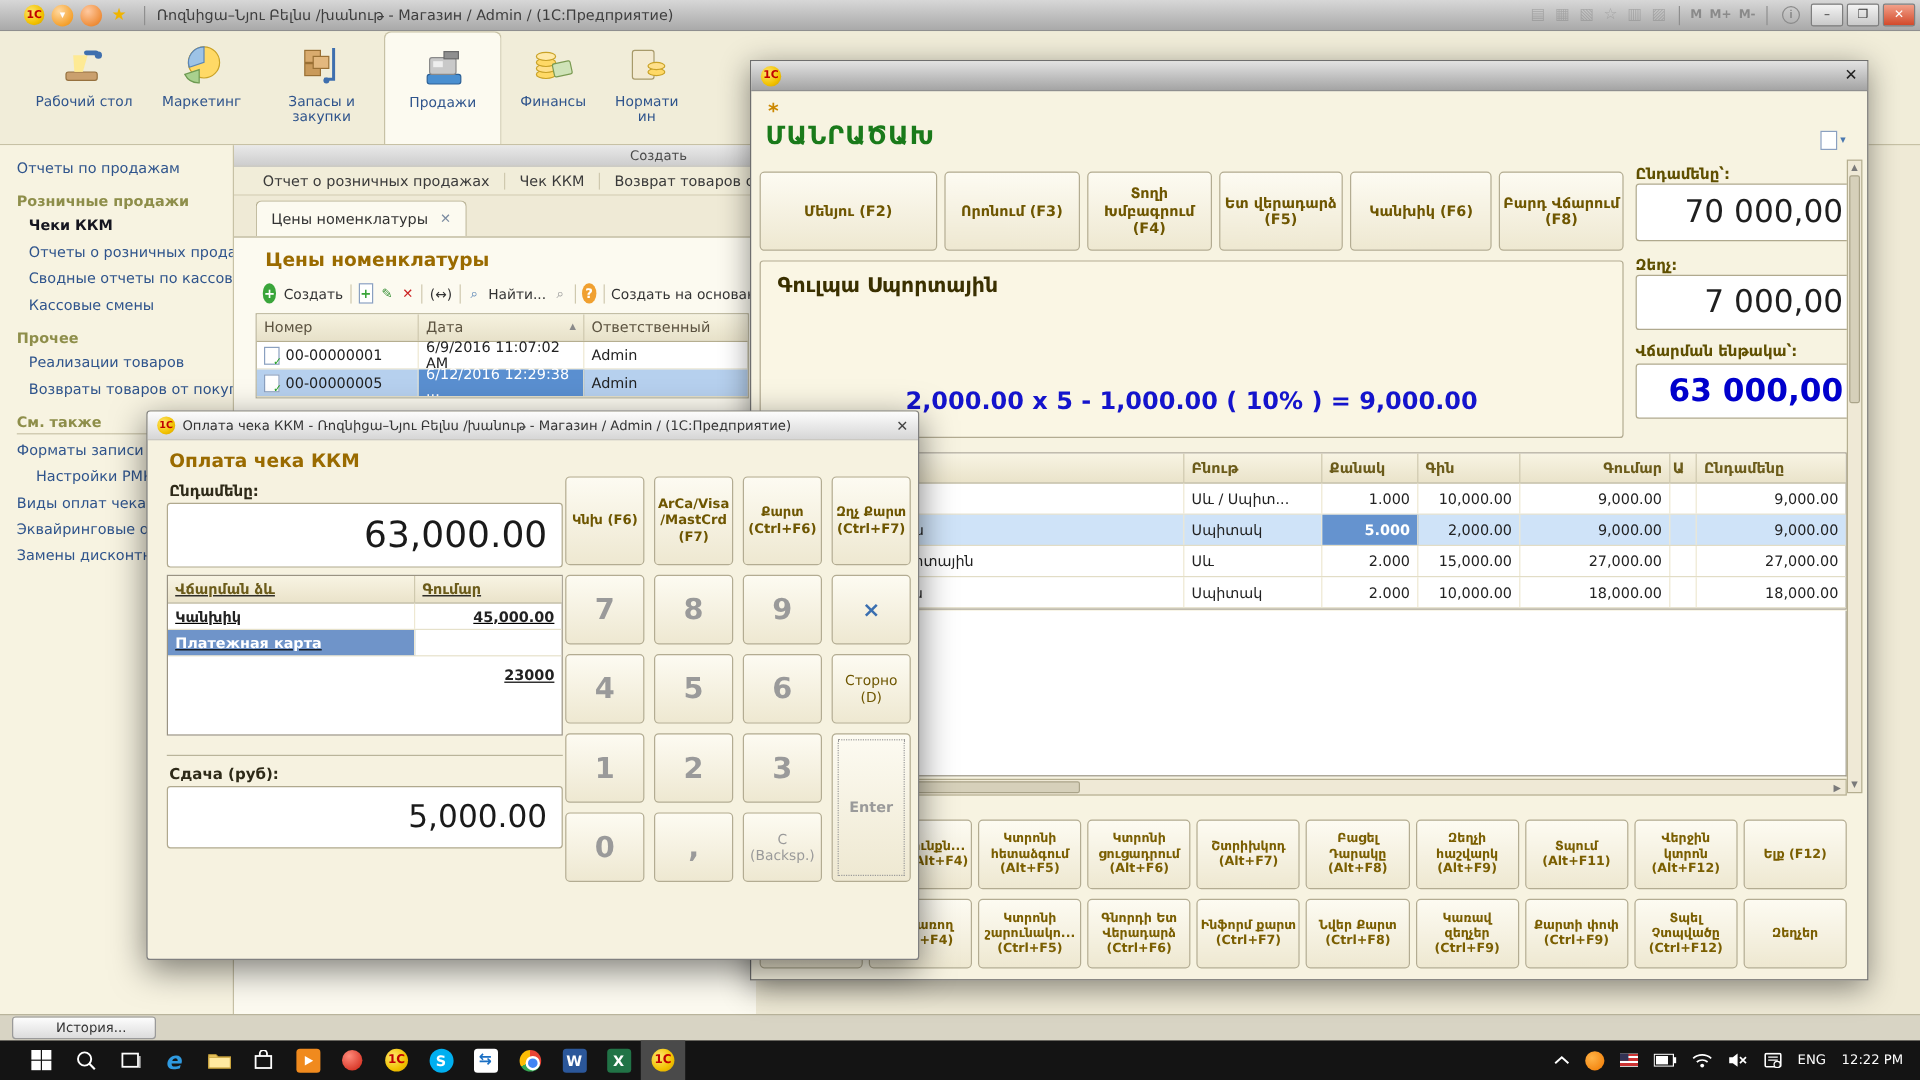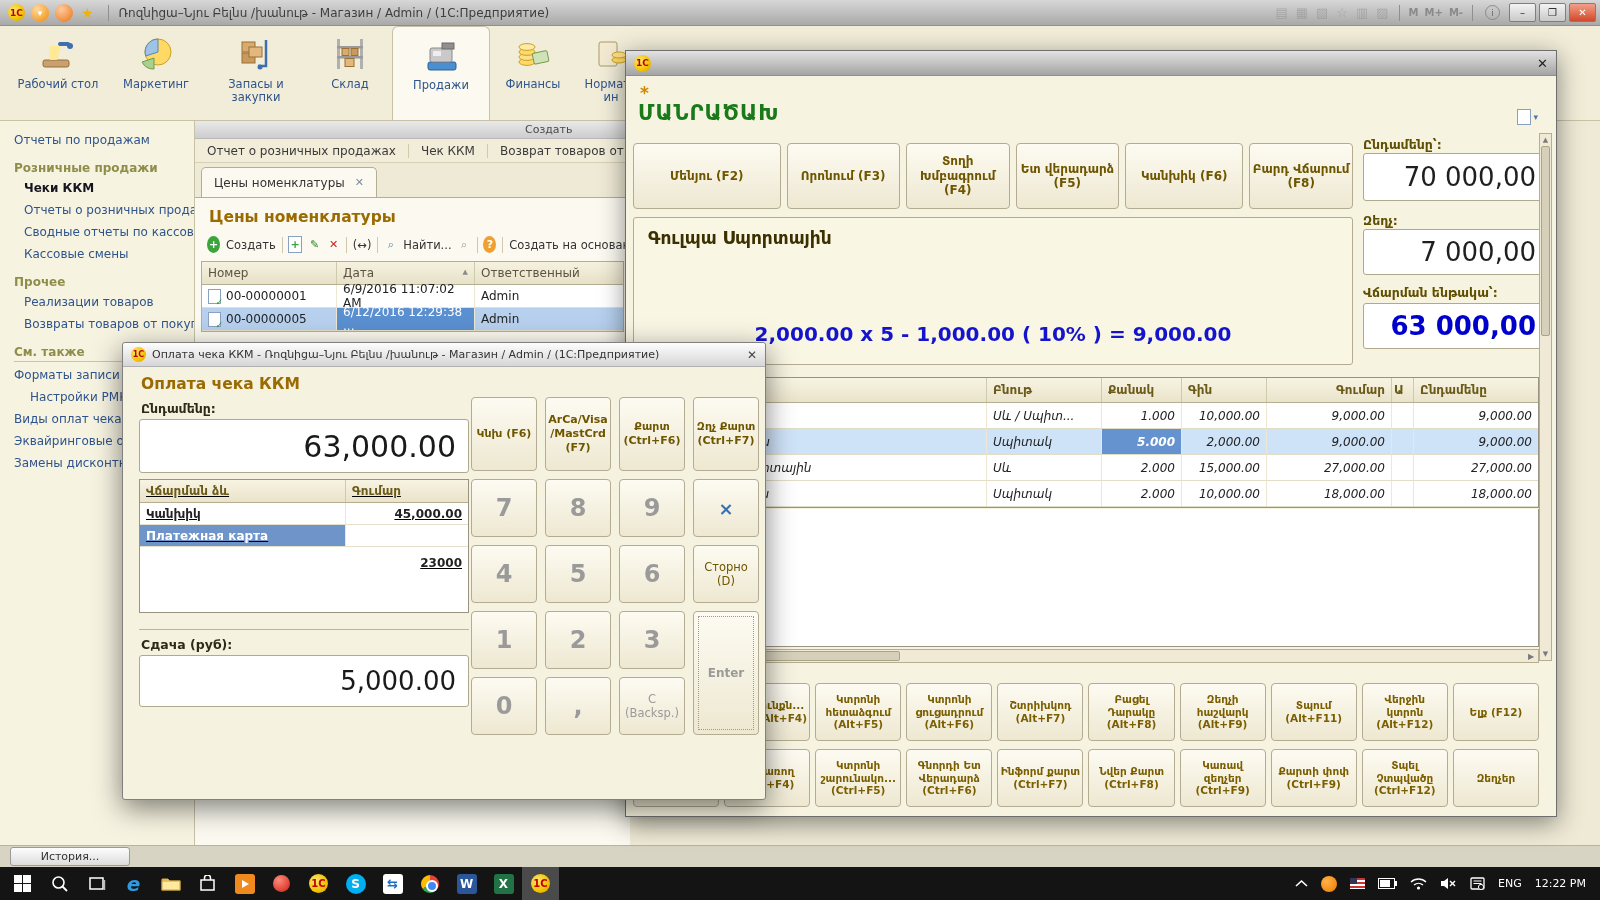--- a/index.html
+++ b/index.html
@@ -1,19 +1,19 @@
 <!DOCTYPE html>
 <html><head>
 <meta charset="utf-8">
 <style>
   * { margin:0; padding:0; box-sizing:border-box; }
   html,body { width:1600px; height:900px; overflow:hidden; }
   body { font-family:"DejaVu Sans","Liberation Sans",sans-serif; font-size:12px; background:#000; }
   .screen { position:relative; width:1600px; height:900px; background:#efead6; overflow:hidden; }
-  .abs { position:absolute; }
+  .abs { position:absolute;padding-left:12px; }
 
   
   .titlebar { left:0; top:0; width:1600px; height:26px;
     background:linear-gradient(#d7d7d7,#a9a9a9); border-bottom:1px solid #8f8f8f;
     display:flex; align-items:center; color:#3e3e3e; }
   .onec-roundel { width:17px; height:17px; border-radius:50%;
     background:radial-gradient(circle at 35% 35%, #ffe66e, #f2c200 60%, #d09c00);
     color:#c00000; font-weight:bold; font-size:9px; display:flex; align-items:center; justify-content:center; }
   .tb-btn { width:18px; height:18px; border-radius:50%; margin-left:6px;
     display:flex; align-items:center; justify-content:center; font-size:9px; color:#fff; }
@@ -97,21 +97,21 @@
   .item-panel { position:absolute; left:7px; top:166px; width:720px; height:148px;
     background:#faf6e4; border:1px solid #b3ac92; border-radius:3px; }
   .item-name { position:absolute; left:14px; top:10px; color:#3a3000; font-weight:bold; font-size:17px; }
   .item-formula { position:absolute; left:0; right:0; bottom:18px; text-align:center;
     color:#1414cc; font-weight:bold; font-size:20px; }
   .ptable { position:absolute; left:7px; top:326px; width:906px; background:#fff; border:1px solid #9a9382; }
   .ptable .hrow { display:flex; background:linear-gradient(#f8f4e3,#eae3ca); border-bottom:1px solid #b5ae90;
     color:#6b5b1a; font-weight:bold; }
   .ptable .hcell { padding:5px 6px; border-right:1px solid #cfc9ae; }
   .ptable .row { display:flex; height:26px; border-bottom:1px solid #e2ddc6; color:#222; }
-  .ptable .cell { padding:0 6px; border-right:1px solid #eee8d2; display:flex; align-items:center;font-style:italic; }
+  .ptable .cell { padding:0 6px; border-right:1px solid #eee8d2; display:flex; align-items:center; }
   .ptable .num { justify-content:flex-end; }
   .ptable .row.sel { background:#cfe3f8; }
   .ptable .row.sel .qty { background:#6593cf; color:#fff; font-weight:bold; }
   .pos-white { position:absolute; left:7px; top:458px; width:906px; height:138px; background:#fff;
     border:1px solid #9a9382; border-top:none; }
   .hscroll { position:absolute; left:7px; top:598px; width:906px; height:14px; background:#efe9d6;
     border:1px solid #b5ae90; display:flex; align-items:center; }
   .hscroll .arr { width:14px; text-align:center; color:#7a7a7a; font-size:8px; }
   .hscroll .thumb { width:250px; height:10px; background:#d6d0ba; border:1px solid #aaa489; border-radius:2px; margin-left:2px; }
   .vscroll { position:absolute; right:4px; top:82px; width:13px; height:528px; background:#efe9d6;
@@ -226,34 +226,20 @@
         <svg width="40" height="40" viewBox="0 0 40 40">
             <rect x="6" y="8" width="13" height="10" fill="#d9ab6e" stroke="#9a7034"></rect>
             <rect x="6" y="19" width="13" height="10" fill="#c99a5b" stroke="#9a7034"></rect>
             <rect x="13" y="13" width="13" height="10" fill="#e3b87e" stroke="#9a7034"></rect>
             <path d="M30 6 v26 h-8" fill="none" stroke="#3f6fae" stroke-width="2.5"></path>
             <circle cx="24" cy="33" r="2.5" fill="#3f6fae"></circle>
           </svg>
       </div>
       <span>Запасы и закупки</span>
     </div>
-    <div class="rib-item" style="width:84px">
-      <div class="rib-ico">
-        <svg width="40" height="40" viewBox="0 0 40 40">
-            <rect x="7" y="5" width="3" height="30" fill="#b0b0b0"></rect>
-            <rect x="30" y="5" width="3" height="30" fill="#b0b0b0"></rect>
-            <rect x="7" y="12" width="26" height="2.5" fill="#9a9a9a"></rect>
-            <rect x="7" y="22" width="26" height="2.5" fill="#9a9a9a"></rect>
-            <rect x="12" y="14.5" width="7" height="7" fill="#d9ab6e" stroke="#9a7034"></rect>
-            <rect x="21" y="14.5" width="7" height="7" fill="#c99a5b" stroke="#9a7034"></rect>
-            <rect x="15" y="24.5" width="9" height="8" fill="#e3b87e" stroke="#9a7034"></rect>
-          </svg>
-      </div>
-      <span>Склад</span>
-    </div>
     <div class="rib-item sel" style="width:98px">
       <div class="rib-ico">
         <svg width="42" height="42" viewBox="0 0 42 42">
             <rect x="8" y="28" width="28" height="8" rx="2" fill="#4a8fd0" stroke="#2c6096"></rect>
             <rect x="10" y="14" width="22" height="14" rx="2" fill="#c9c9c9" stroke="#8a8a8a"></rect>
             <rect x="13" y="17" width="8" height="5" fill="#eee"></rect>
             <rect x="22" y="9" width="12" height="6" fill="#8f8f8f" stroke="#6a6a6a"></rect>
           </svg>
       </div>
       <span>Продажи</span>

